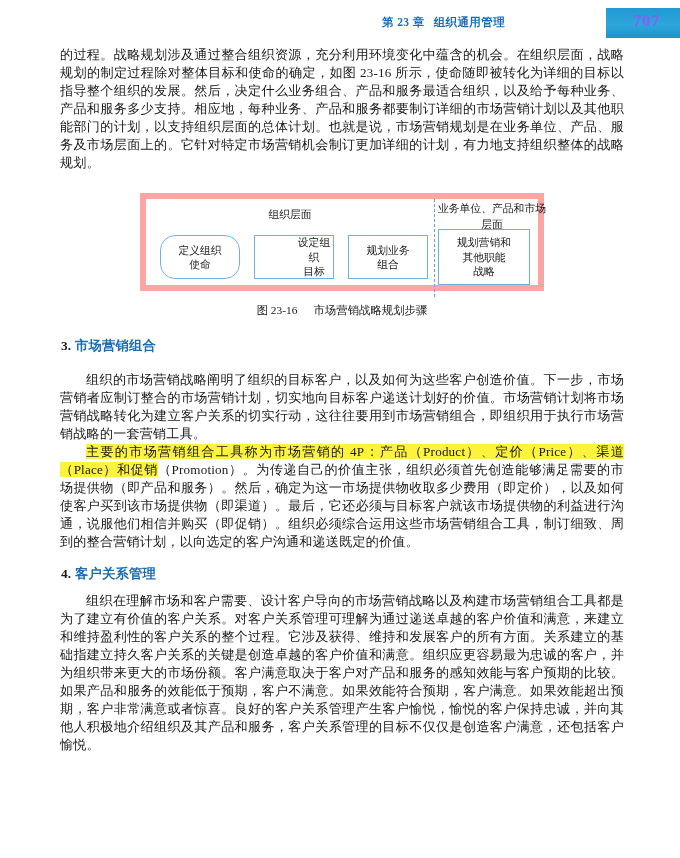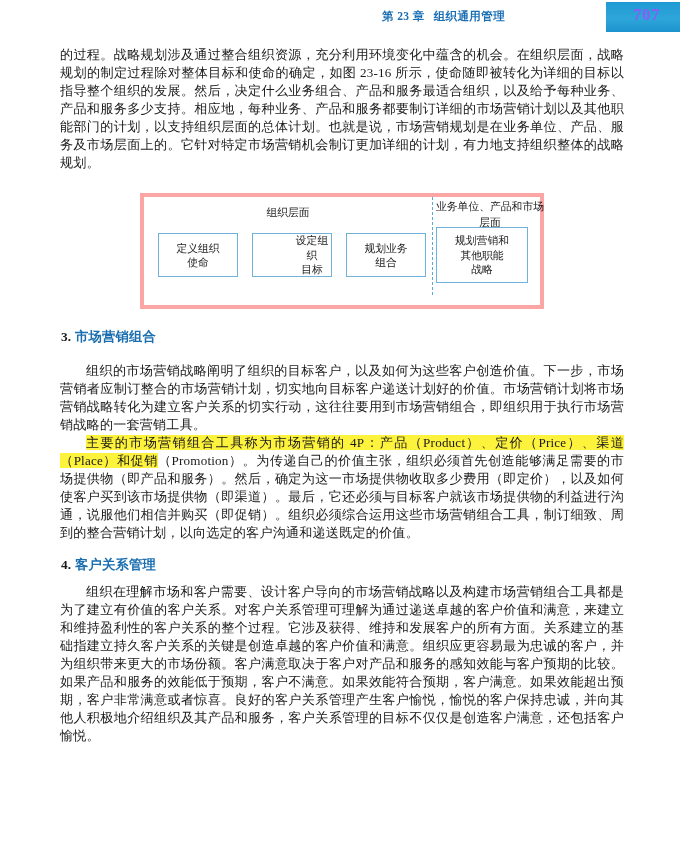--- a/index.html
+++ b/index.html
@@ -13,21 +13,21 @@
     background: #ffffff;
     font-family: "Liberation Serif", serif;
     color: #1a1a1a;
     position: relative;
     overflow: hidden;
   }
 
   
   .page-header {
     position: absolute;
-    top: 2px;
+    top: 8px;
     left: 0;
     width: 680px;
     height: 34px;
   }
   .header-bar-shade {
     position: absolute;
     top: 0;
     left: 290px;
     width: 390px;
     height: 30px;
@@ -96,23 +96,23 @@
   }
 
   
   .figure-wrap {
     position: relative;
     margin: 0;
   }
   .figure-box {
     position: relative;
     width: 404px;
-    height: 116px;
+    height: 98px;
     margin: 0 auto;
-    border: 4px solid #fca5a5;
+    border: 6px solid #fca5a5;
     background: #ffffff;
   }
   .fig-outer {
     position: relative;
     width: 404px;
     height: 98px;
   }
   .fig-label {
     position: absolute;
     font-size: 10.8px;
@@ -146,21 +146,21 @@
     background: #ffffff;
     font-size: 10.8px;
     line-height: 14.5px;
     text-align: center;
     color: #1a1a1a;
     display: flex;
     align-items: center;
     justify-content: center;
   }
   .fig-cell span { display: block; width: 100%; }
-  .cell1 { top: 36px; left: 14px;  width: 80px; height: 44px; }
+  .cell1 { top: 36px; left: 14px;  width: 80px; height: 44px; border-radius: 15px; }
   .cell2 { top: 36px; left: 108px; width: 80px; height: 44px; padding-left: 40px; }
   .cell3 { top: 36px; left: 202px; width: 80px; height: 44px; }
   .cell4 { top: 30px; left: 292px; width: 92px; height: 56px; }
 
   .fig-caption {
     margin-top: 12px;
     text-align: center;
     font-size: 11.4px;
     color: #1a1a1a;
   }
@@ -201,20 +201,23 @@
             <span style="white-space:pre-line;">规划业务
 组合</span>
           </div>
         <div class="fig-cell cell4">
             <span style="white-space:pre-line;">规划营销和
 其他职能
 战略</span>
           </div>
       </div>
     </div>
+    <div class="fig-caption">
+      <span class="cap-num">图 23-16</span><span class="cap-text">市场营销战略规划步骤</span>
+    </div>
   </div>
 
   <p class="section-head" style="margin-top:19px;">
     <span>3.</span>
     <span class="sec-title">市场营销组合</span>
   </p>
 
   <p class="body indent" style="margin-top:16px;">组织的市场营销战略阐明了组织的目标客户，以及如何为这些客户创造价值。下一步，市场营销者应制订整合的市场营销计划，切实地向目标客户递送计划好的价值。市场营销计划将市场营销战略转化为建立客户关系的切实行动，这往往要用到市场营销组合，即组织用于执行市场营销战略的一套营销工具。</p>
 
   <p class="body indent" style="margin-top:0;">

